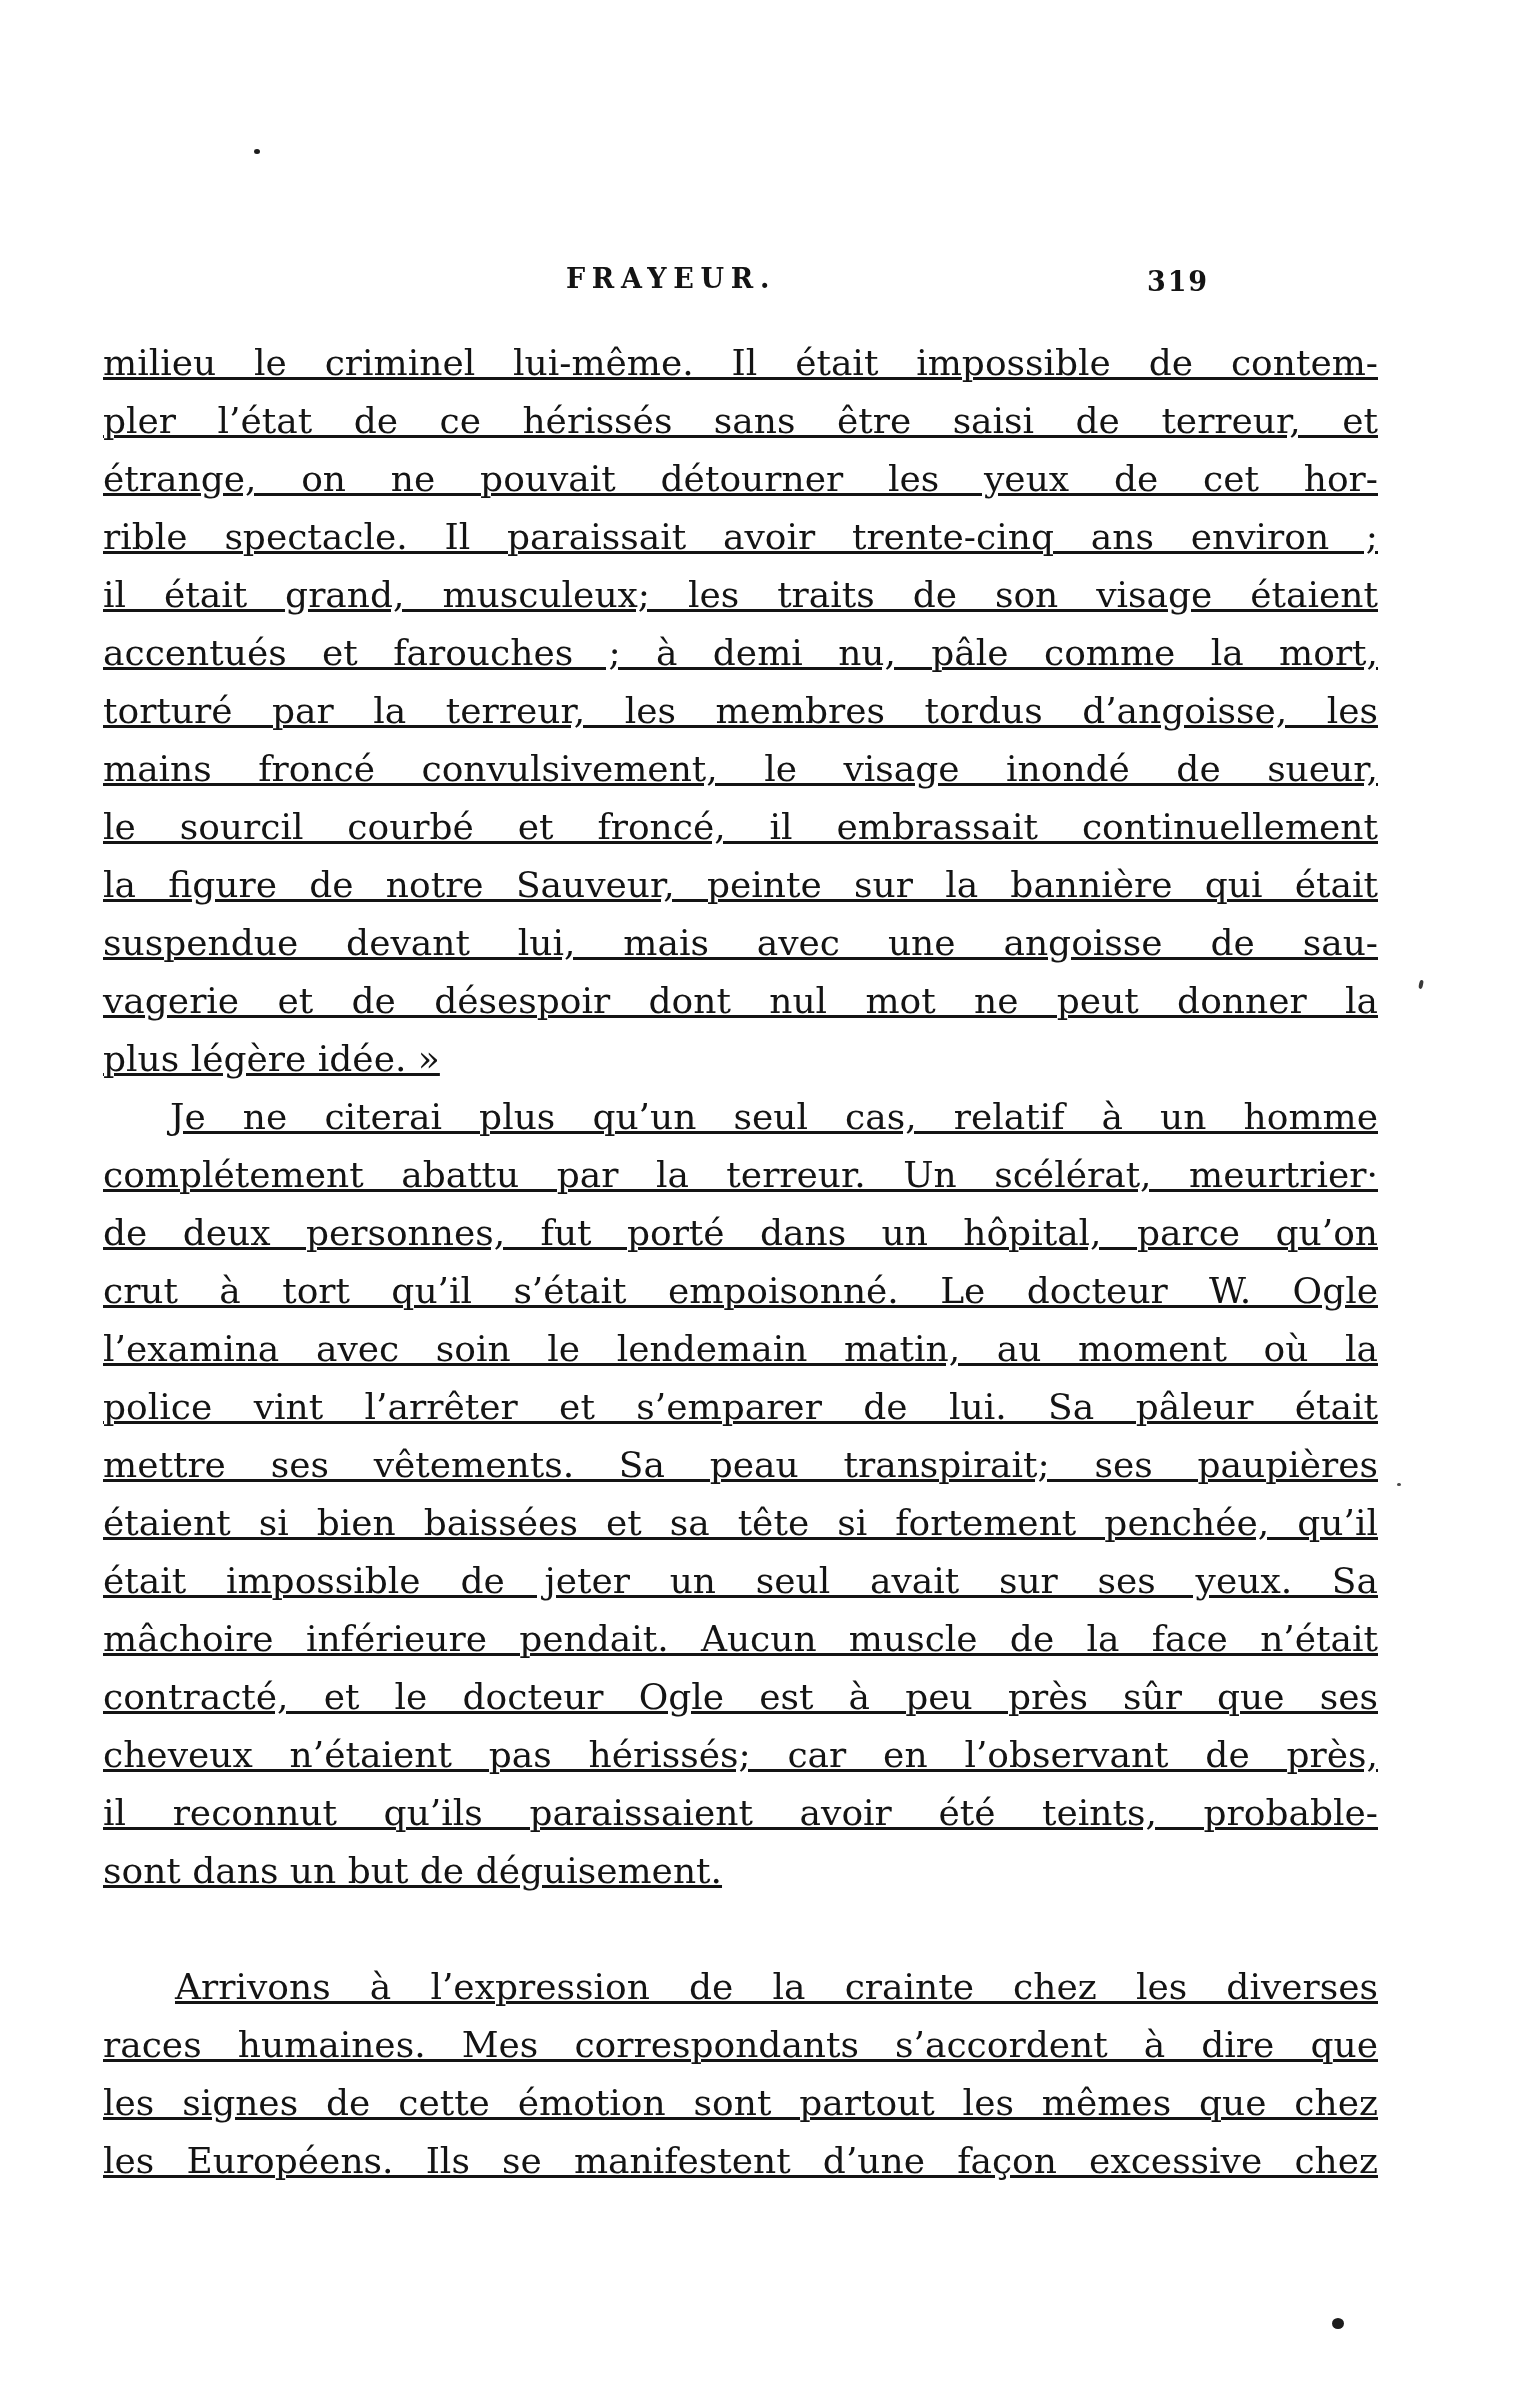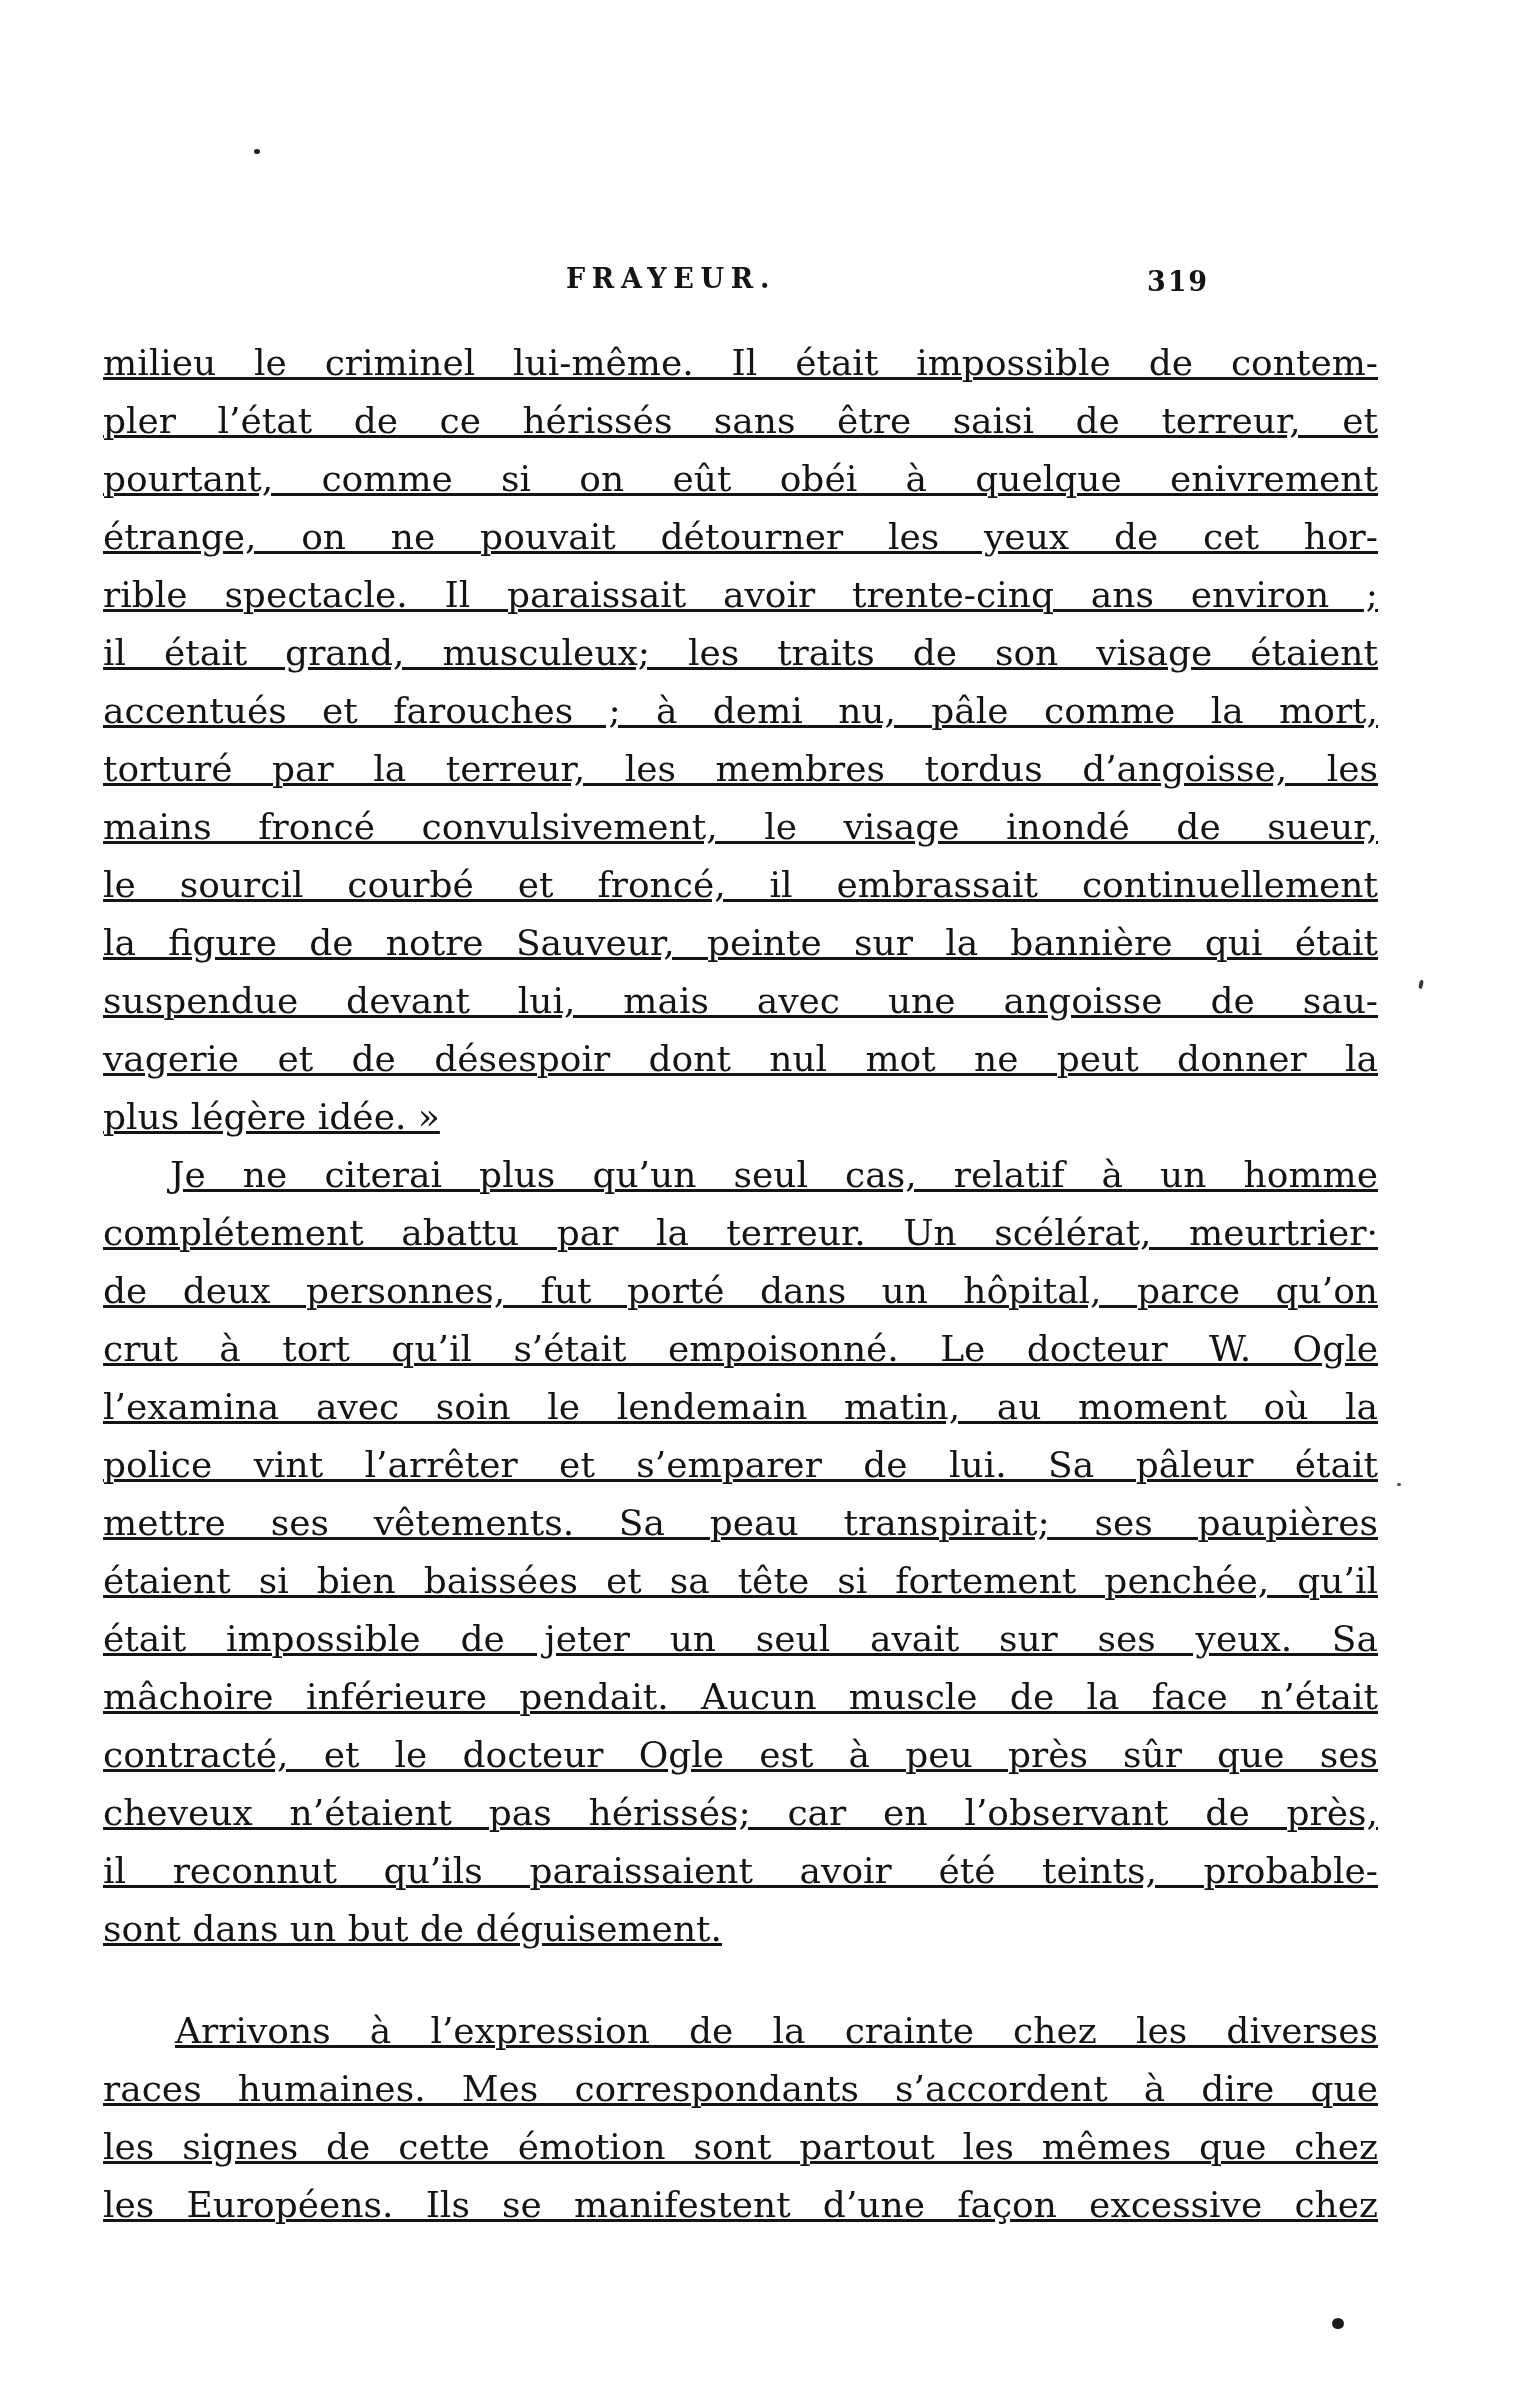--- a/index.html
+++ b/index.html
@@ -47,21 +47,21 @@
   .line {
     text-align: justify;
     text-align-last: justify;
     text-justify: inter-word;
     white-space: normal;
     height: 58px;
     overflow: visible;
     text-decoration: underline;
   }
   .para-2 .line:first-child { padding-left: 67px; }
-  .para-3 { margin-top: 44px; }
+  .para-3 { margin-top: 58px; }
   .para-3 .line:first-child { padding-left: 72px; }
   .para-1 .line:last-child,
   .para-2 .line:last-child {
     text-align: center;
     text-align-last: left;
   }
   
   .speck { position: absolute; background: #1c1c1c; border-radius: 50%; }
   .speck-1 { left: 254px;  top: 149px;  width: 6.2px; height: 5.3px; }
   .speck-2 { left: 1332px; top: 2318px; width: 12px; height: 11px; }
@@ -74,21 +74,20 @@
 <div class="page">
 
   <div class="running-title">FRAYEUR.</div>
 
   <div class="page-number">319</div>
 
   <div class="text-body" id="text-body">
       <div class="paragraph para-1">
         <div class="line">milieu le criminel lui-même. Il était impossible de contem-</div>
         <div class="line">pler l’état de ce hérissés sans être saisi de terreur, et</div>
-        <div class="line">pourtant, comme si on eût obéi à quelque enivrement</div>
         <div class="line">étrange, on ne pouvait détourner les yeux de cet hor-</div>
         <div class="line">rible spectacle. Il paraissait avoir trente-cinq ans environ ;</div>
         <div class="line">il était grand, musculeux; les traits de son visage étaient</div>
         <div class="line">accentués et farouches ; à demi nu, pâle comme la mort,</div>
         <div class="line">torturé par la terreur, les membres tordus d’angoisse, les</div>
         <div class="line">mains froncé convulsivement, le visage inondé de sueur,</div>
         <div class="line">le sourcil courbé et froncé, il embrassait continuellement</div>
         <div class="line">la figure de notre Sauveur, peinte sur la bannière qui était</div>
         <div class="line">suspendue devant lui, mais avec une angoisse de sau-</div>
         <div class="line">vagerie et de désespoir dont nul mot ne peut donner la</div>

